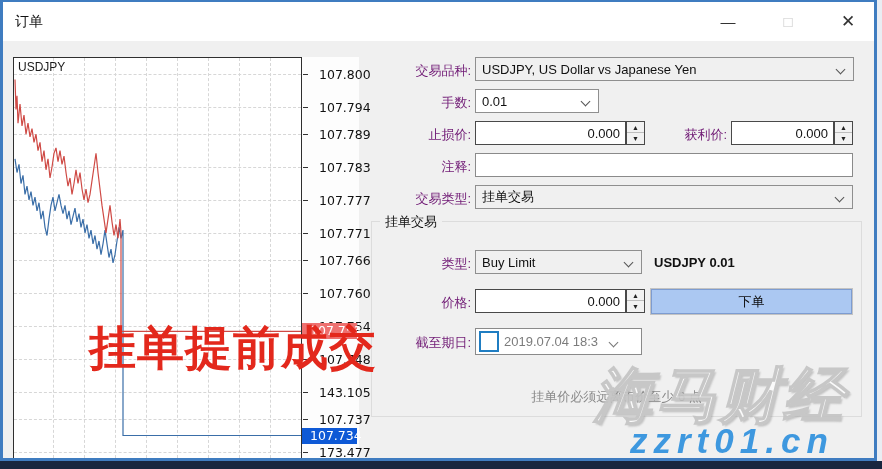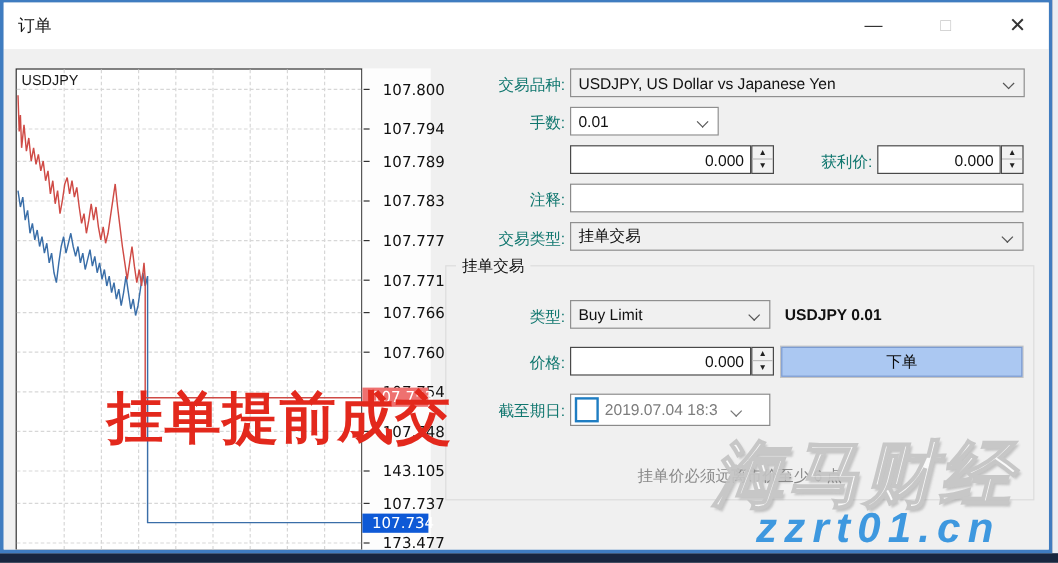--- a/index.html
+++ b/index.html
@@ -30,21 +30,21 @@
   .symlabel { position:absolute; left:4px; top:2px; font-size:12px; color:#1a1a1a; z-index:3; }
   .scale { position:absolute; left:289px; top:0; width:57px; height:403px; background:#fdfdfd; }
   .slabel { position:absolute; left:17px; width:48px; font-size:12.5px; color:#111; font-family:"DejaVu Sans",sans-serif; }
   .stick  { position:absolute; left:1px; width:5px; height:1px; background:#333; }
   .ptag { position:absolute; left:0px; width:55px; height:16px; color:#fff; font-size:12.5px; line-height:16px;
           padding-left:8px; font-family:"DejaVu Sans",sans-serif; z-index:2; }
   .overlay-red { position:absolute; left:76px; top:260px; font-size:47px; font-weight:bold; color:#e3281c;
                  letter-spacing:1px; white-space:nowrap; z-index:6;text-align:center; }
 
   
-  .row-label { position:absolute; font-size:13px; color:#0f766e; text-align:right; width:98px; }
+  .row-label { position:absolute; font-size:13px; color:#701a75; text-align:right; width:98px; }
   .combo { position:absolute; height:24px; background:#f0f0f0; border:1px solid #8f8f8f; display:flex;
            align-items:center; font-size:13px; color:#111; padding-left:6px; }
   .combo.white { background:#fff; }
   .chev { position:absolute; right:9px; top:8px; width:7px; height:7px; border-right:1.5px solid #555;
           border-bottom:1.5px solid #555; transform:rotate(45deg); }
   .tinput { position:absolute; height:24px; border:1px solid #494949; background:#fff; font-size:13px;
             color:#111; padding:0 5px; font-family:"Liberation Sans",sans-serif; }
   .tinput.num { text-align:right; }
   .tinput.soft { border-color:#8a8a8a; }
   .spin { position:absolute; width:19px; height:24px; border:1px solid #494949; background:#f2f2f2; }
@@ -152,20 +152,21 @@
       <span>USDJPY, US Dollar vs Japanese Yen</span>
       <span class="chev"></span>
     </div>
 
     <span class="row-label" style="left:370px; top:53px;">手数:</span>
     <div class="combo white" style="left:472px; top:48px; width:124px;">
       <span>0.01</span>
       <span class="chev"></span>
     </div>
 
+    <span class="row-label" style="left:370px; top:85px;">止损价:</span>
     <input class="tinput num" style="left: 472px; top: 80px; width: 151px;" value="0.000">
     <div class="spin" style="left:623px; top:80px;">
       <div class="up">▲</div>
       <div class="dn">▼</div>
     </div>
 
     <span class="row-label" style="left:626px; top:85px;">获利价:</span>
     <input class="tinput num" style="left: 728px; top: 80px; width: 103px;" value="0.000">
     <div class="spin" style="left:831px; top:80px;">
       <div class="up">▲</div>

